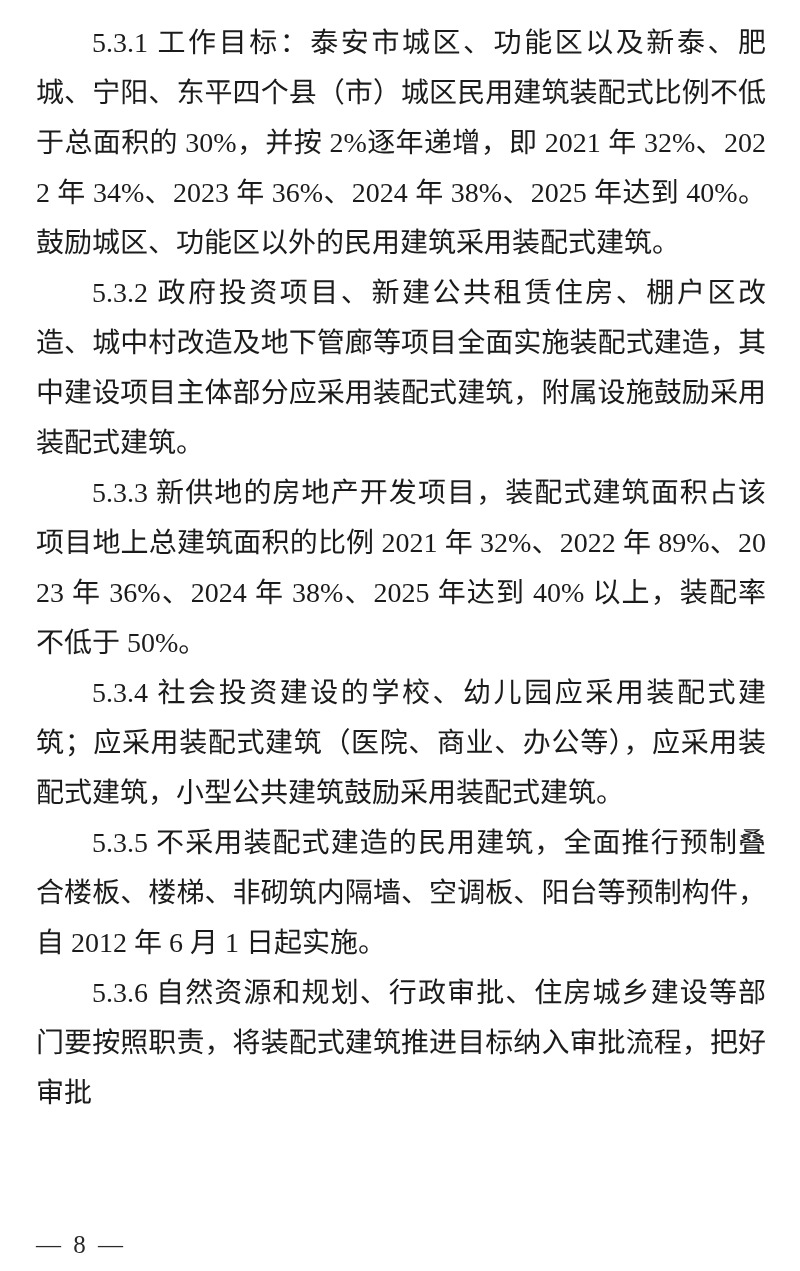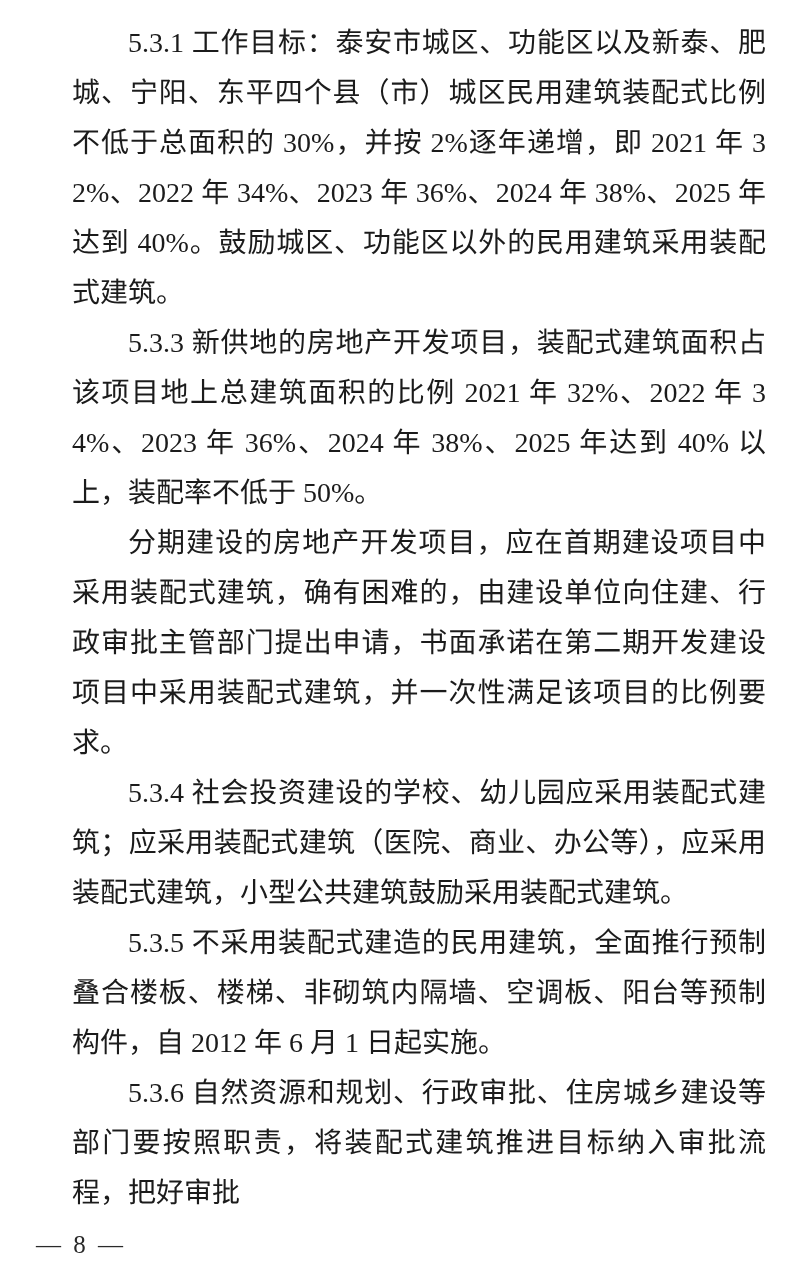--- a/index.html
+++ b/index.html
@@ -9,21 +9,20 @@
   }
   .page {
     position: relative;
     width: 800px;
     height: 1271px;
     background: #ffffff;
     overflow: hidden;
     font-family: "Liberation Serif", "DejaVu Serif", serif;
     color: #1b1b1b;
     box-sizing: border-box;
-    padding-left: 36px;
   }
   .content {
     padding: 18px 34px 0 36px;
   }
   .para {
     margin: 0;
     font-size: 28px;
     line-height: 50px;
     text-indent: 2em;
     text-align: justify;
@@ -37,20 +36,20 @@
     letter-spacing: 3px;
     color: #2a2a2a;
   }
 </style>
 </head>
 <body>
 
 <div class="page">
   <div class="content">
     <p class="para">5.3.1 工作目标：泰安市城区、功能区以及新泰、肥城、宁阳、东平四个县（市）城区民用建筑装配式比例不低于总面积的 30%，并按 2%逐年递增，即 2021 年 32%、2022 年 34%、2023 年 36%、2024 年 38%、2025 年达到 40%。鼓励城区、功能区以外的民用建筑采用装配式建筑。</p>
-    <p class="para">5.3.3 新供地的房地产开发项目，装配式建筑面积占该项目地上总建筑面积的比例 2021 年 32%、2022 年 34%、2023 年 36%、2024 年 38%、2025 年达到 40% 以上，装配率不低于 50%。</p>
-    <p class="para">分期建设的房地产开发项目，应在首期建设项目中采用装配式建筑，确有困难的，由建设单位向住建、行政审批主管部门提出申请，书面承诺在第二期开发建设项目中采用装配式建筑，并一次性满足该项目的比例要求。</p>
+    <p class="para">5.3.2 政府投资项目、新建公共租赁住房、棚户区改造、城中村改造及地下管廊等项目全面实施装配式建造，其中建设项目主体部分应采用装配式建筑，附属设施鼓励采用装配式建筑。</p>
+    <p class="para">5.3.3 新供地的房地产开发项目，装配式建筑面积占该项目地上总建筑面积的比例 2021 年 32%、2022 年 89%、2023 年 36%、2024 年 38%、2025 年达到 40% 以上，装配率不低于 50%。</p>
     <p class="para">5.3.4 社会投资建设的学校、幼儿园应采用装配式建筑；应采用装配式建筑（医院、商业、办公等），应采用装配式建筑，小型公共建筑鼓励采用装配式建筑。</p>
     <p class="para">5.3.5 不采用装配式建造的民用建筑，全面推行预制叠合楼板、楼梯、非砌筑内隔墙、空调板、阳台等预制构件，自 2012 年 6 月 1 日起实施。</p>
     <p class="para">5.3.6 自然资源和规划、行政审批、住房城乡建设等部门要按照职责，将装配式建筑推进目标纳入审批流程，把好审批</p>
   </div>
   <div class="footer">— 8 —</div>
 </div>
 
 </body></html>

